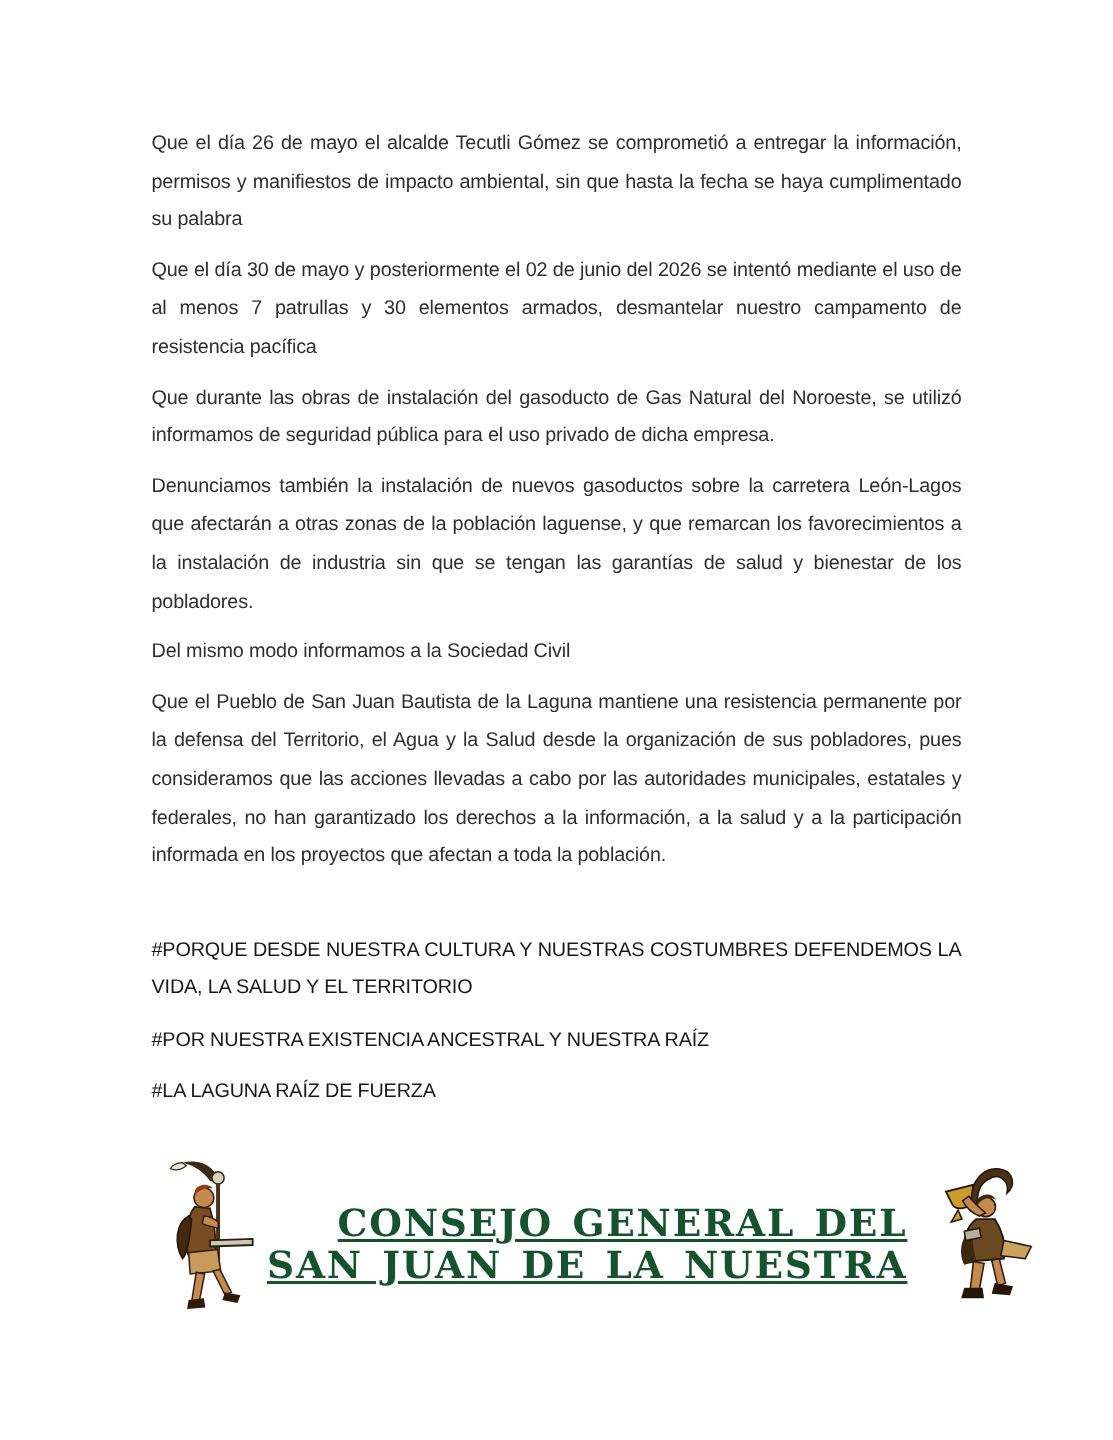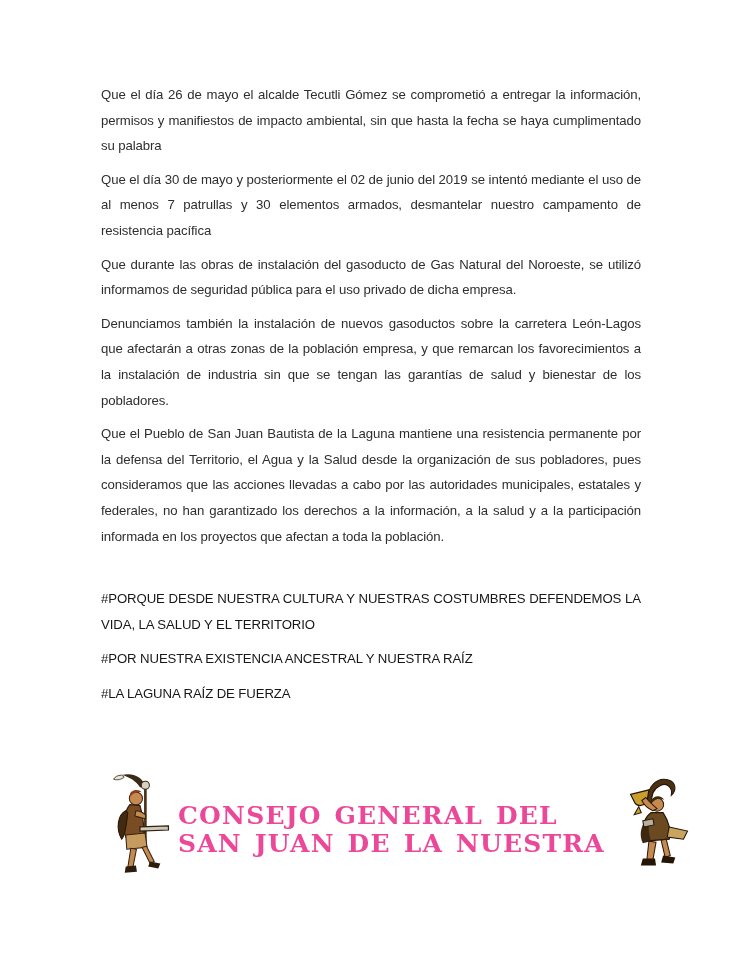--- a/index.html
+++ b/index.html
@@ -50,42 +50,44 @@
     box-sizing: border-box;
   }
   .figure-box {
     width: 86px;
     height: 124px;
     flex: 0 0 auto;
   }
   .figure-box svg { width: 100%; height: 100%; }
   .footer-title {
     flex: 1 1 auto;
-    text-align: left;
+    text-align: right;
     transform: translateX(-6px);
     font-family: "DejaVu Serif", "Liberation Serif", serif;
     font-weight: 700;
     font-size: 25px;
     line-height: 28px;
     letter-spacing: 1.2px;
     word-spacing: 3px;
-    color: #ec4899;
+    color: #14532d;
     white-space: nowrap;
+    text-decoration: underline;
   }
 </style>
 </head>
 <body>
 
 <div class="page">
 
   <div class="body-text">
     <p>Que el día 26 de mayo el alcalde Tecutli Gómez se comprometió a entregar la información, permisos y manifiestos de impacto ambiental, sin que hasta la fecha se haya cumplimentado su palabra</p>
-    <p>Que el día 30 de mayo y posteriormente el 02 de junio del 2019 se intentó mediante el uso de al menos 7 patrullas y 30 elementos armados, desmantelar nuestro campamento de resistencia pacífica</p>
+    <p>Que el día 30 de mayo y posteriormente el 02 de junio del 2026 se intentó mediante el uso de al menos 7 patrullas y 30 elementos armados, desmantelar nuestro campamento de resistencia pacífica</p>
     <p>Que durante las obras de instalación del gasoducto de Gas Natural del Noroeste, se utilizó informamos de seguridad pública para el uso privado de dicha empresa.</p>
-    <p>Denunciamos también la instalación de nuevos gasoductos sobre la carretera León-Lagos que afectarán a otras zonas de la población empresa, y que remarcan los favorecimientos a la instalación de industria sin que se tengan las garantías de salud y bienestar de los pobladores.</p>
+    <p>Denunciamos también la instalación de nuevos gasoductos sobre la carretera León-Lagos que afectarán a otras zonas de la población laguense, y que remarcan los favorecimientos a la instalación de industria sin que se tengan las garantías de salud y bienestar de los pobladores.</p>
+    <p>Del mismo modo informamos a la Sociedad Civil</p>
     <p>Que el Pueblo de San Juan Bautista de la Laguna mantiene una resistencia permanente por la defensa del Territorio, el Agua y la Salud desde la organización de sus pobladores, pues consideramos que las acciones llevadas a cabo por las autoridades municipales, estatales y federales, no han garantizado los derechos a la información, a la salud y a la participación informada en los proyectos que afectan a toda la población.</p>
 
     <div class="hashtags">
       <p>#PORQUE DESDE NUESTRA CULTURA Y NUESTRAS COSTUMBRES DEFENDEMOS LA VIDA, LA SALUD Y EL TERRITORIO</p>
       <p>#POR NUESTRA EXISTENCIA ANCESTRAL Y NUESTRA RAÍZ</p>
       <p>#LA LAGUNA RAÍZ DE FUERZA</p>
     </div>
   </div>
 
   <div class="footer">

